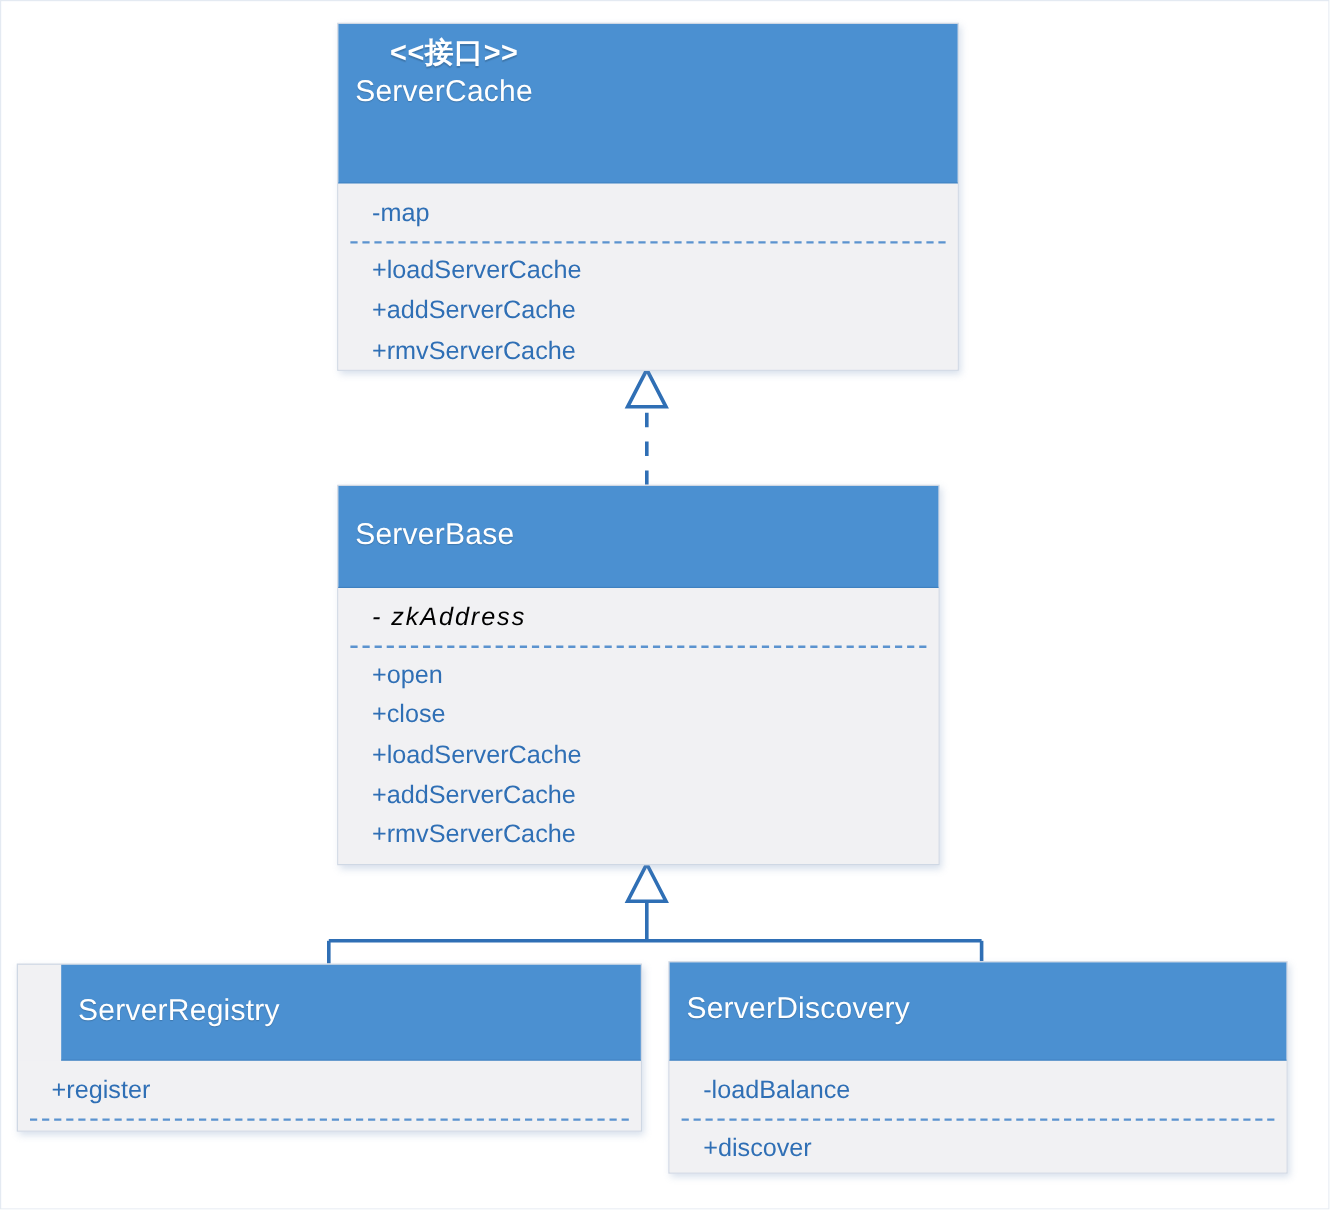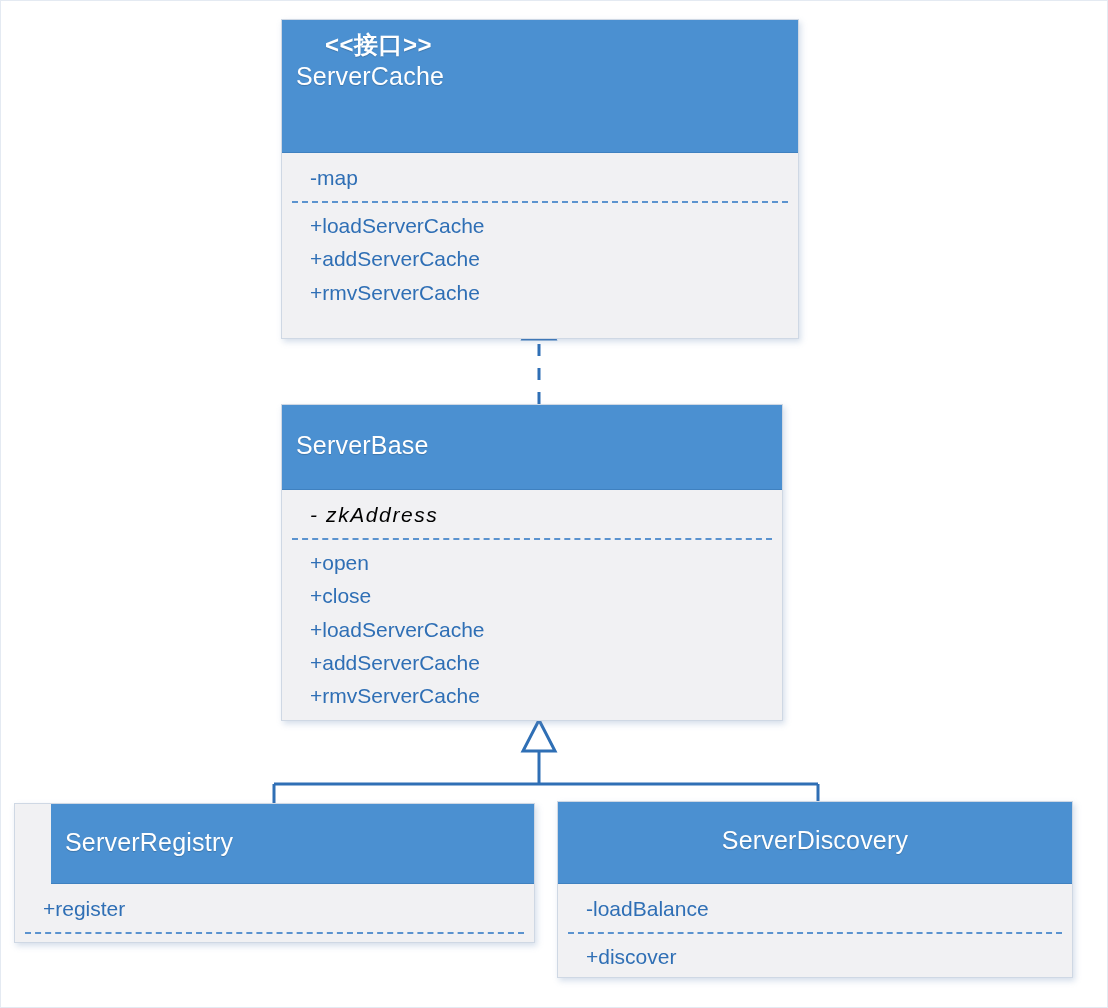--- a/index.html
+++ b/index.html
@@ -112,21 +112,21 @@
 
       <line x1="817" y1="783" x2="817" y2="802" stroke="#2f6fb5" stroke-width="3"></line>
     </g>
   </svg>
 
   <div class="uml-class" id="box-server-cache" style="left:280px; top:18px; width:518px;">
     <div class="uml-header" style="height:133px;">
       <div class="stereotype">&lt;&lt;接口&gt;&gt;</div>
       <div class="class-title">ServerCache</div>
     </div>
-    <div class="uml-body" style="height:185px;">
+    <div class="uml-body" style="height:155px;">
       <div class="compartment">
         <div class="member">-map</div>
       </div>
       <div class="sep"></div>
       <div class="compartment">
         <div class="member">+loadServerCache</div>
         <div class="member">+addServerCache</div>
         <div class="member">+rmvServerCache</div>
       </div>
     </div>
@@ -157,21 +157,21 @@
     </div>
     <div class="uml-body" style="height:58px;">
       <div class="compartment">
         <div class="member">+register</div>
       </div>
       <div class="sep"></div>
     </div>
   </div>
 
   <div class="uml-class" id="box-server-discovery" style="left:556px; top:800px; width:516px;">
-    <div class="uml-header" style="height:82px;text-align:center;">
+    <div class="uml-header" style="height:82px;">
       <div class="class-title" style="padding-top:12px;">ServerDiscovery</div>
     </div>
     <div class="uml-body" style="height:93px;">
       <div class="compartment">
         <div class="member">-loadBalance</div>
       </div>
       <div class="sep"></div>
       <div class="compartment">
         <div class="member">+discover</div>
       </div>

